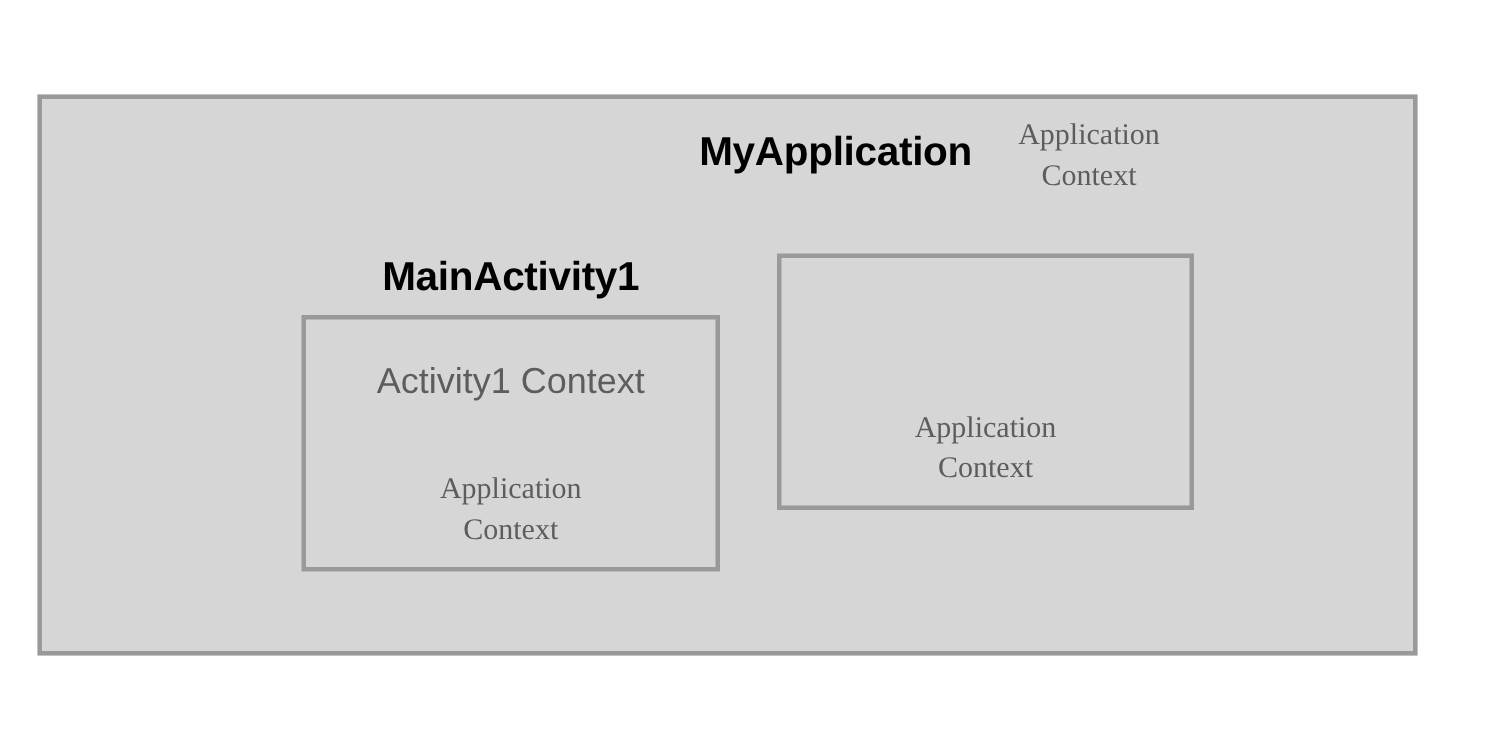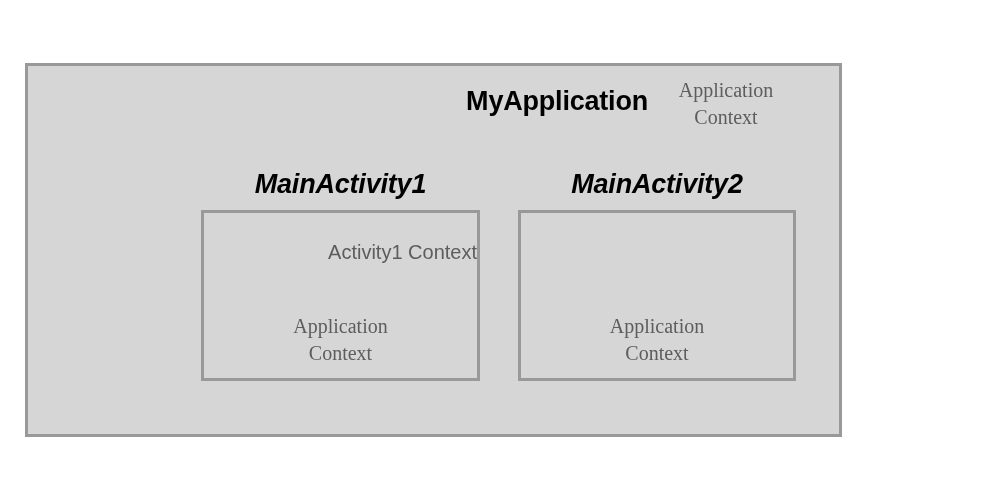--- a/index.html
+++ b/index.html
@@ -18,21 +18,21 @@
     width: 1000px;
     height: 500px;
     background: #ffffff;
   }
 
   
   .app-container {
     position: absolute;
     left: 25px;
     top: 63px;
-    width: 817px;
+    width: 920px;
     height: 374px;
     box-sizing: border-box;
     background: #d6d6d6;
     border: 3px solid #999999;
   }
 
   
   .app-title {
     position: absolute;
     left: 360px;
@@ -65,38 +65,37 @@
   .activity-2 { left: 490px; width: 278px; }
 
   .activity-title {
     font-size: 27px;
     font-weight: bold;
     color: #000000;
     text-align: center;
     letter-spacing: -0.2px;
     margin: 0 0 10px 0;
     white-space: nowrap;
-    font-style: italic;
   }
 
   .context-box {
     box-sizing: border-box;
     height: 171px;
     background: #d6d6d6;
     border: 3px solid #999999;
     position: relative;
   }
 
   .activity-context {
     position: absolute;
     left: 0;
     right: 0;
     top: 28px;
-    text-align: right;
-    font-size: 20px;
+    text-align: center;
+    font-size: 24px;
     color: #5d5d5d;
   }
   .inner-app-context {
     position: absolute;
     left: 0;
     right: 0;
     top: 100px;
     text-align: center;
     font-size: 20px;
     line-height: 27px;
@@ -123,21 +122,20 @@
       <div class="context-box">
         <div class="activity-context">Activity1 Context</div>
         <div class="inner-app-context">
           <span class="ctx-line">Application</span>
           <span class="ctx-line">Context</span>
         </div>
       </div>
     </div>
 
     <div class="activity activity-2">
-      <div class="activity-title">MainActivity2</div>
       <div class="context-box">
         <div class="inner-app-context">
           <span class="ctx-line">Application</span>
           <span class="ctx-line">Context</span>
         </div>
       </div>
     </div>
 
   </div>
 </div>

